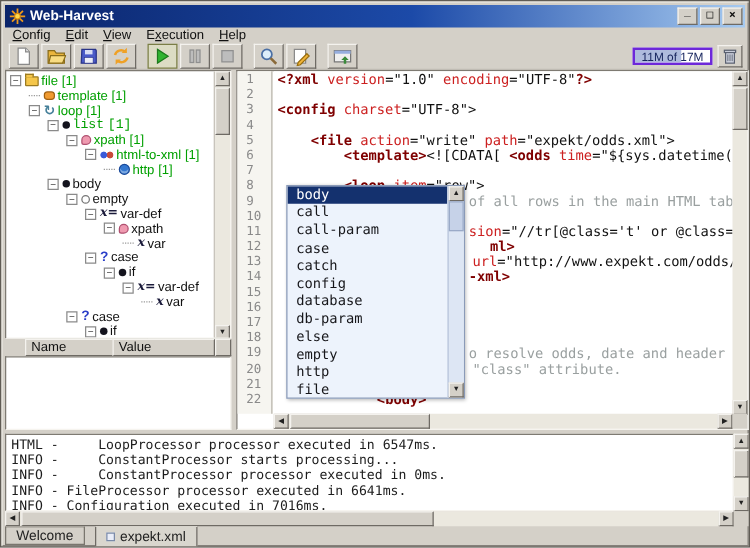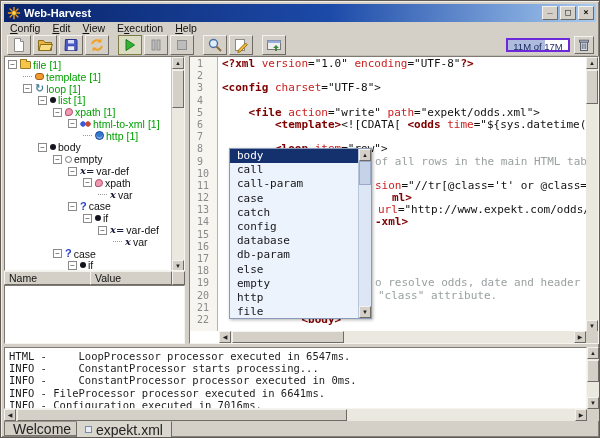--- a/index.html
+++ b/index.html
@@ -141,21 +141,21 @@
     overflow:hidden;padding:2px 0 0 4px;}
   .log-line{font:10.5px/12.2px "DejaVu Sans Mono",monospace;color:#1c1c1c;white-space:pre;}
   .log-vsb{left:586px;top:346px;height:62px;width:12px;}
   .log-hsb{left:3px;top:408px;width:583px;}
   .log-corner{left:586px;top:408px;}
 
   
   .tabstrip{position:absolute;left:0;top:420px;right:0;height:18px;}
   .btab{position:absolute;top:0;height:15px;background:#d4d0c8;border:1px solid #7a766e;
     border-top:1px solid #9a968e;display:flex;align-items:center;padding:0 8px;
-    font-size:14px;color:#222;white-space:nowrap;}
+    font-size:11px;color:#222;white-space:nowrap;}
   .btab-active{height:17px;background:#d9d6ce;border-color:#6e6a64;border-top-color:#d9d6ce;}
   .tab-doc-icon{width:7px;height:7px;border:1px solid #7a8aa8;background:#e9edf8;
     margin-right:4px;flex:none;}
 </style>
 </head>
 <body>
 
 <div id="root">
 
   <div class="titlebar">
@@ -300,21 +300,21 @@
           <span class="ti ti-template"></span>
           <span class="tree-label exec">template</span>
           <span class="tree-count exec">[1]</span>
         </div>
         <div class="tree-row" style="padding-left: 18px;">
           <span class="tree-box"></span>
           <span class="ti ti-loop">↻</span>
           <span class="tree-label exec">loop</span>
           <span class="tree-count exec">[1]</span>
         </div>
-        <div class="tree-row" style="padding-left: 33px;">
+        <div class="tree-row" style="padding-left: 33px; font-family: Liberation Mono, monospace;">
           <span class="tree-box"></span>
           <span class="ti ti-dot"></span>
           <span class="tree-label exec">list</span>
           <span class="tree-count exec">[1]</span>
         </div>
         <div class="tree-row" style="padding-left: 48px;">
           <span class="tree-box"></span>
           <span class="ti ti-xpath"></span>
           <span class="tree-label exec">xpath</span>
           <span class="tree-count exec">[1]</span>
@@ -388,21 +388,21 @@
         </div>
       </div>
     <div class="tree-sb">
       <div class="sba sba-up"></div>
       <div class="sbt" style="left:0;top:13px;width:12px;height:38px"></div>
       <div class="sba sba-down" style="position:absolute;bottom:0;left:0"></div>
     </div>
   </div>
 
   <div class="varheader">
-    <div class="vh-cell" style="left:0;width:98px">Name</div>
+    <div class="vh-cell" style="left:16px;width:98px">Name</div>
     <div class="vh-cell" style="left:86px;width:82px">Value</div>
     <div class="vh-cell" style="left:168px;width:13px"></div>
   </div>
   <div class="vartable sunken"></div>
 
   <div class="editor">
     <div class="gutter">
         <div class="gut-num">1</div>
         <div class="gut-num">2</div>
         <div class="gut-num">3</div>

